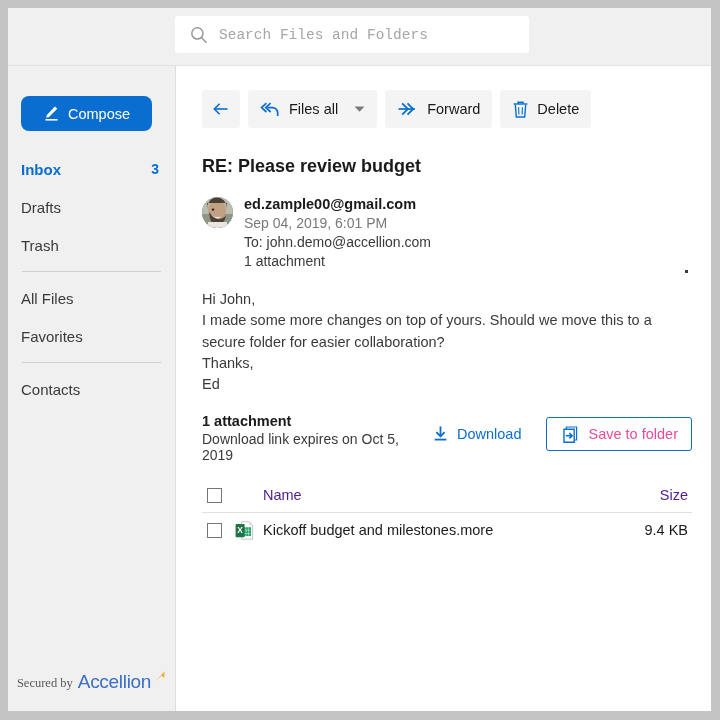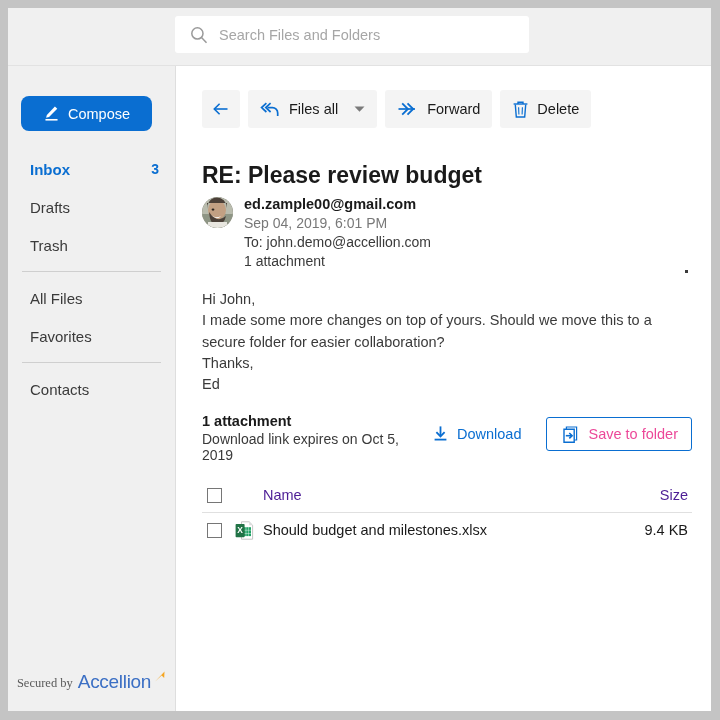--- a/index.html
+++ b/index.html
@@ -47,21 +47,21 @@
     width: 20px;
     height: 20px;
     margin-left: 14px;
     margin-right: 10px;
     flex: 0 0 auto;
   }
   .search-input {
     border: none;
     outline: none;
     background: transparent;
-    font-family: Liberation Sans, sans-serif;
+    font-family: Liberation Mono, monospace;
     font-size: 14.5px;
     color: #333;
     width: 280px;
     padding: 0;
   }
   .search-input::placeholder {
     color: #a6a6a6;
   }
   
   .sidebar {
@@ -100,21 +100,21 @@
   .navlist {
     position: absolute;
     left: 0;
     top: 84px;
     width: 167px;
   }
   .nav-item {
     height: 38px;
     display: flex;
     align-items: center;
-    padding: 0 16px 0 22px;
+    padding: 0 16px 0 13px;
     font-size: 15px;
     color: #3a3a3a;
     cursor: pointer;
     box-sizing: border-box;
     gap: 18px;
   }
   .nav-item.active {
     color: #0a6ed1;
     font-weight: bold;
   }
@@ -189,22 +189,22 @@
     margin-right: 8px;
     padding: 0 12px;
   }
   .tb-btn.square { width: 38px; padding: 0; justify-content: center; }
   .tb-btn svg { flex: 0 0 auto; }
   .tb-label { margin-left: 8px; }
   .tb-caret { margin-left: 16px; }
   .subject {
     position: absolute;
     left: 25px;
-    top: 96px;
-    font-size: 23px;
+    top: 90px;
+    font-size: 18px;
     font-weight: bold;
     color: #1a1a1a;
   }
   .sender-block {
     position: absolute;
     left: 25px;
     top: 129px;
     display: flex;
   }
   .avatar {
@@ -543,19 +543,19 @@
               <rect x="12.2" y="10.3" width="2.4" height="2.7"></rect>
               <rect x="15.0" y="10.3" width="2.0" height="2.7"></rect>
               <rect x="9.4" y="13.4" width="2.4" height="2.7"></rect>
               <rect x="12.2" y="13.4" width="2.4" height="2.7"></rect>
               <rect x="15.0" y="13.4" width="2.0" height="2.7"></rect>
             </g>
             <rect x="1.6" y="4.0" width="9.0" height="13.2" rx="0.8" fill="#217346"></rect>
             <text x="6.1" y="13.0" font-family="Liberation Sans, sans-serif" font-size="8.4" font-weight="bold" fill="#ffffff" text-anchor="middle">X</text>
           </svg>
         </div>
-        <div class="col-name">Should budget and milestones.xlsx</div>
+        <div class="col-name">Kickoff budget and milestones.more</div>
         <div class="col-size">9.4 KB</div>
       </div>
     </div>
 
   </div>
 </div>
 
 </body></html>

